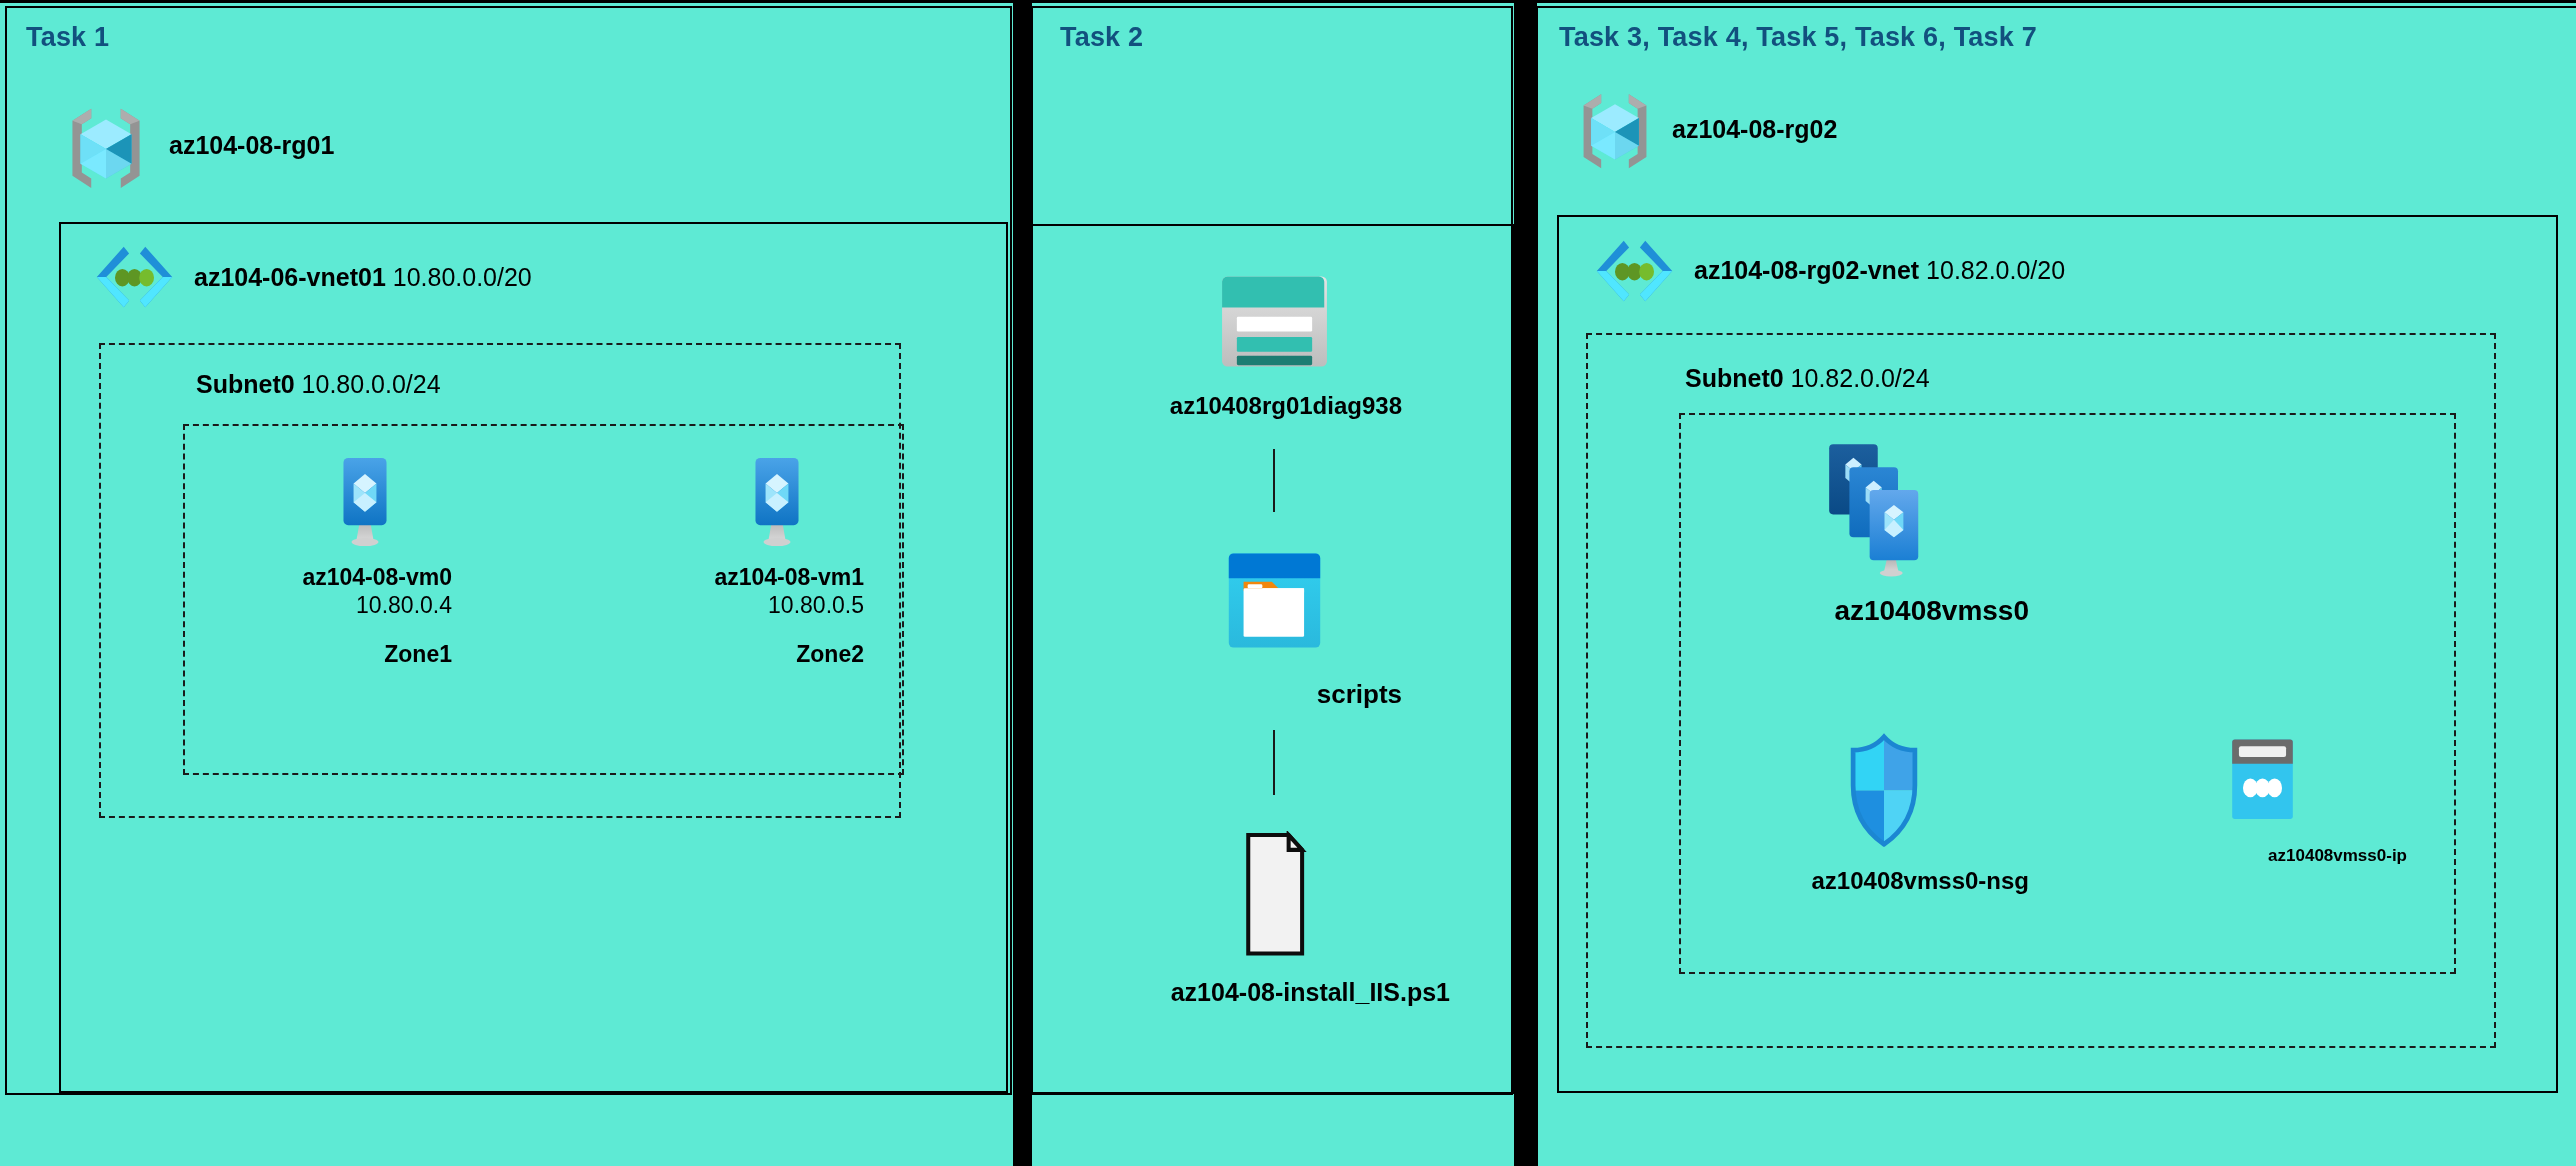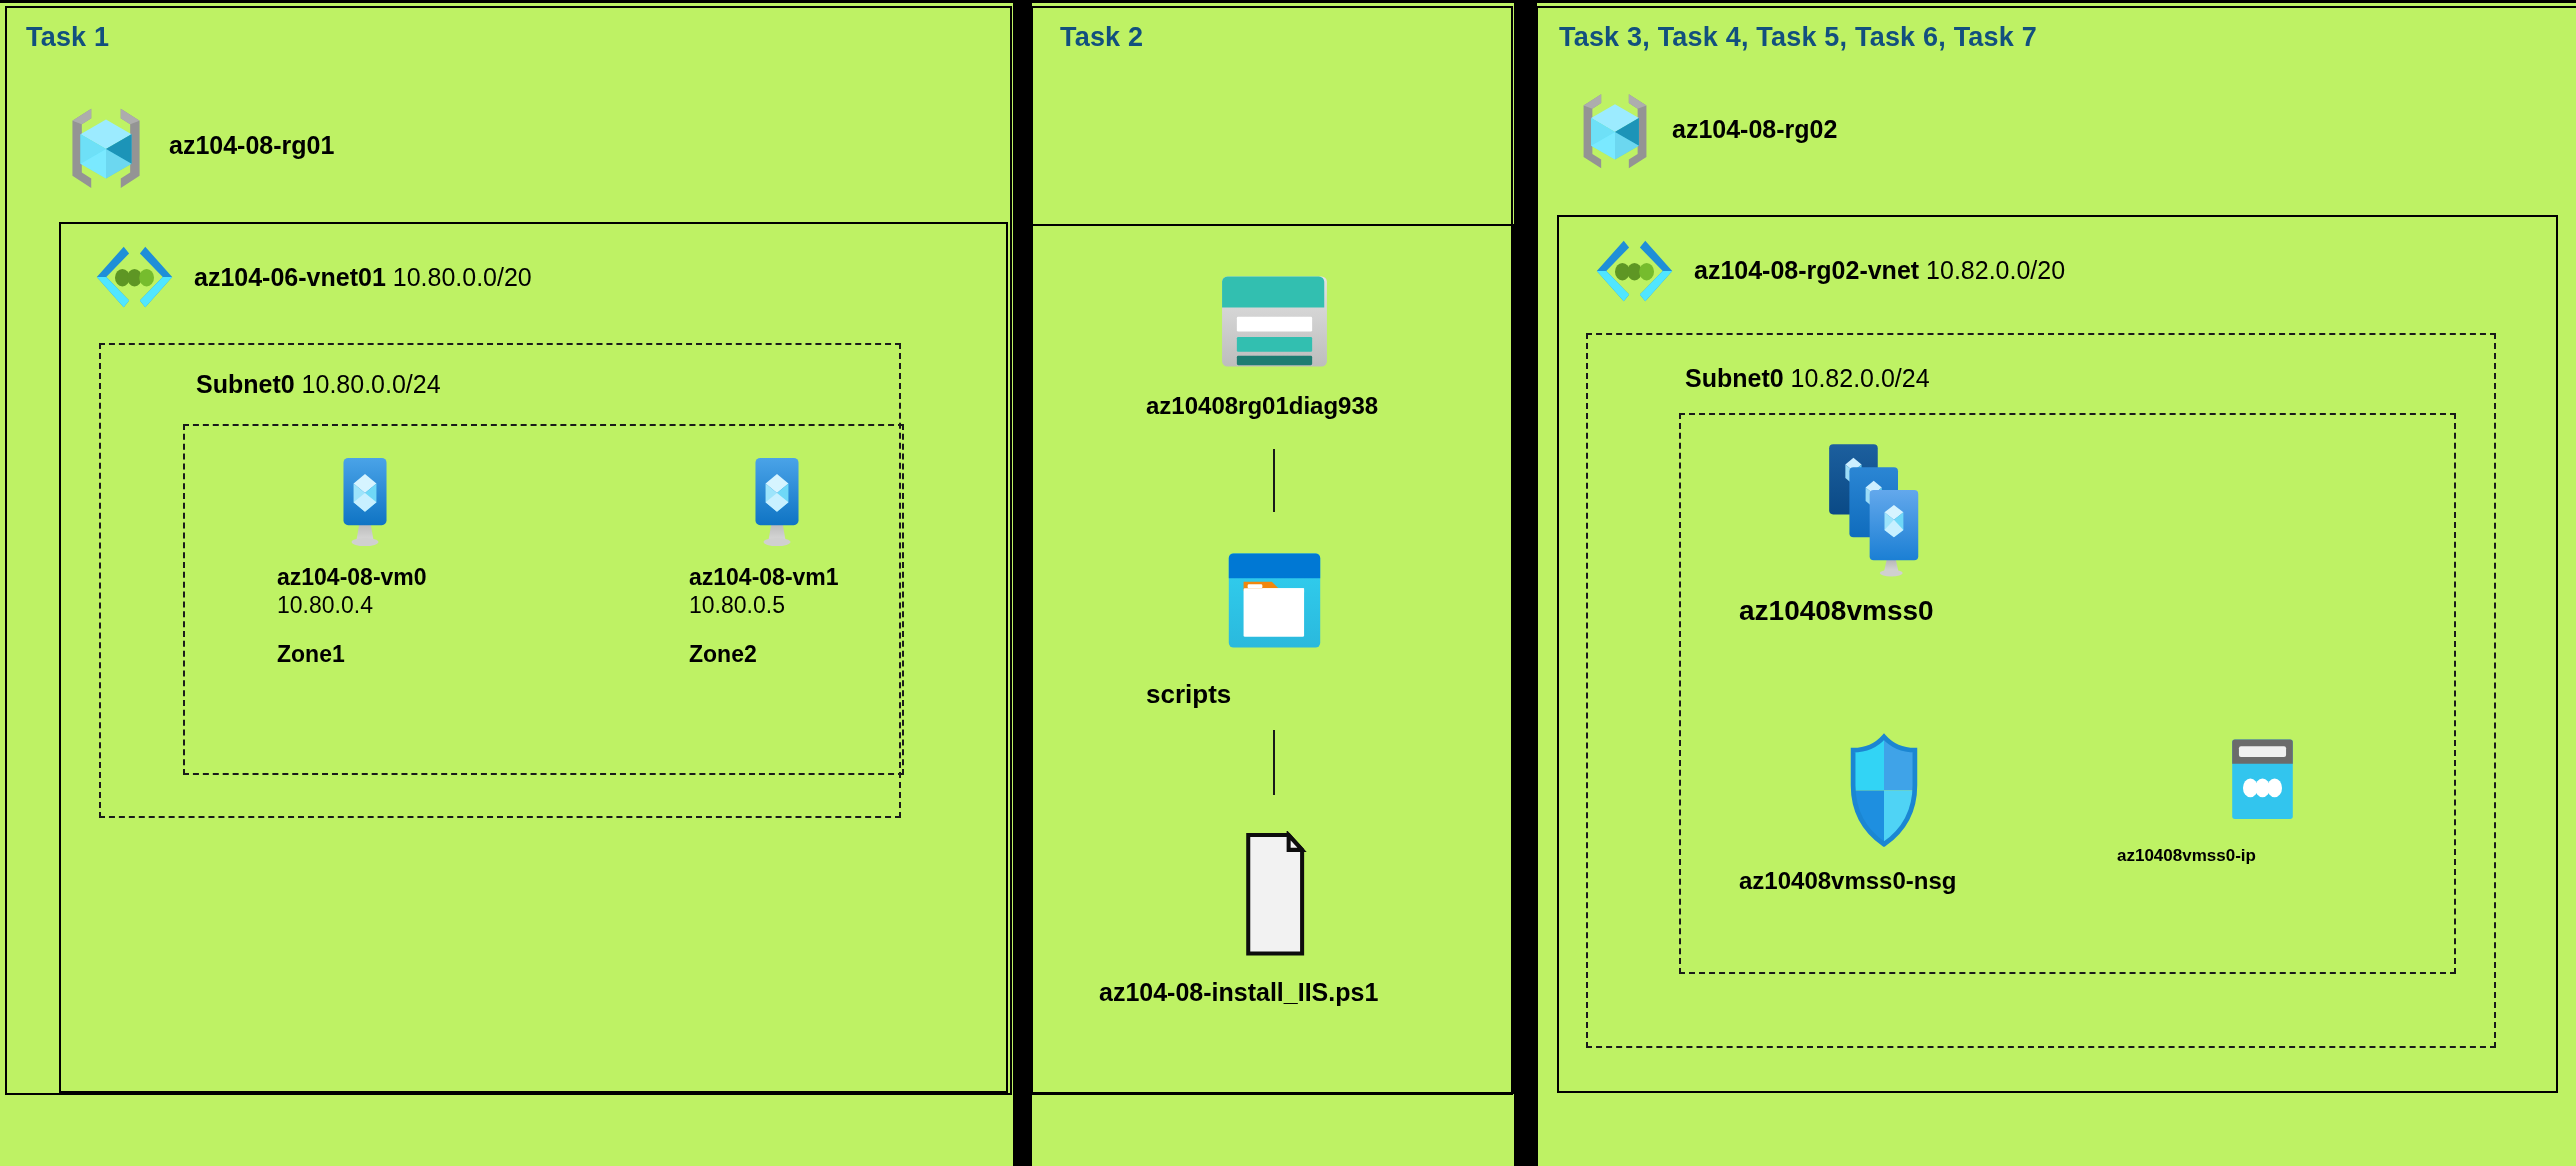--- a/index.html
+++ b/index.html
@@ -4,21 +4,21 @@
 <style>
   html, body {
     margin: 0;
     padding: 0;
     background: #ffffff;
   }
   #canvas {
     position: relative;
     width: 2576px;
     height: 1166px;
-    background: #bef264;
+    background: #5eead4;
     font-family: "Liberation Sans", sans-serif;
     overflow: hidden;
     border-top: 3.4px solid #000000;
     box-sizing: border-box;
   }
   .divider {
     position: absolute;
     background: #000000;
     top: 0;
     bottom: 0;
@@ -56,21 +56,21 @@
     position: absolute;
     white-space: nowrap;
     font-size: 25px;
     color: #000000;
   }
   .res-label .nm { font-weight: bold; }
   .res-label .cidr { font-weight: normal; }
 
   .node {
     position: absolute;
-    text-align: left;
+    text-align: right;
   }
   .node-cap {
     font-weight: bold;
     font-size: 23px;
     color: #000000;
     white-space: nowrap;
     line-height: 1.22;
   }
   .node-sub {
     font-weight: normal;

